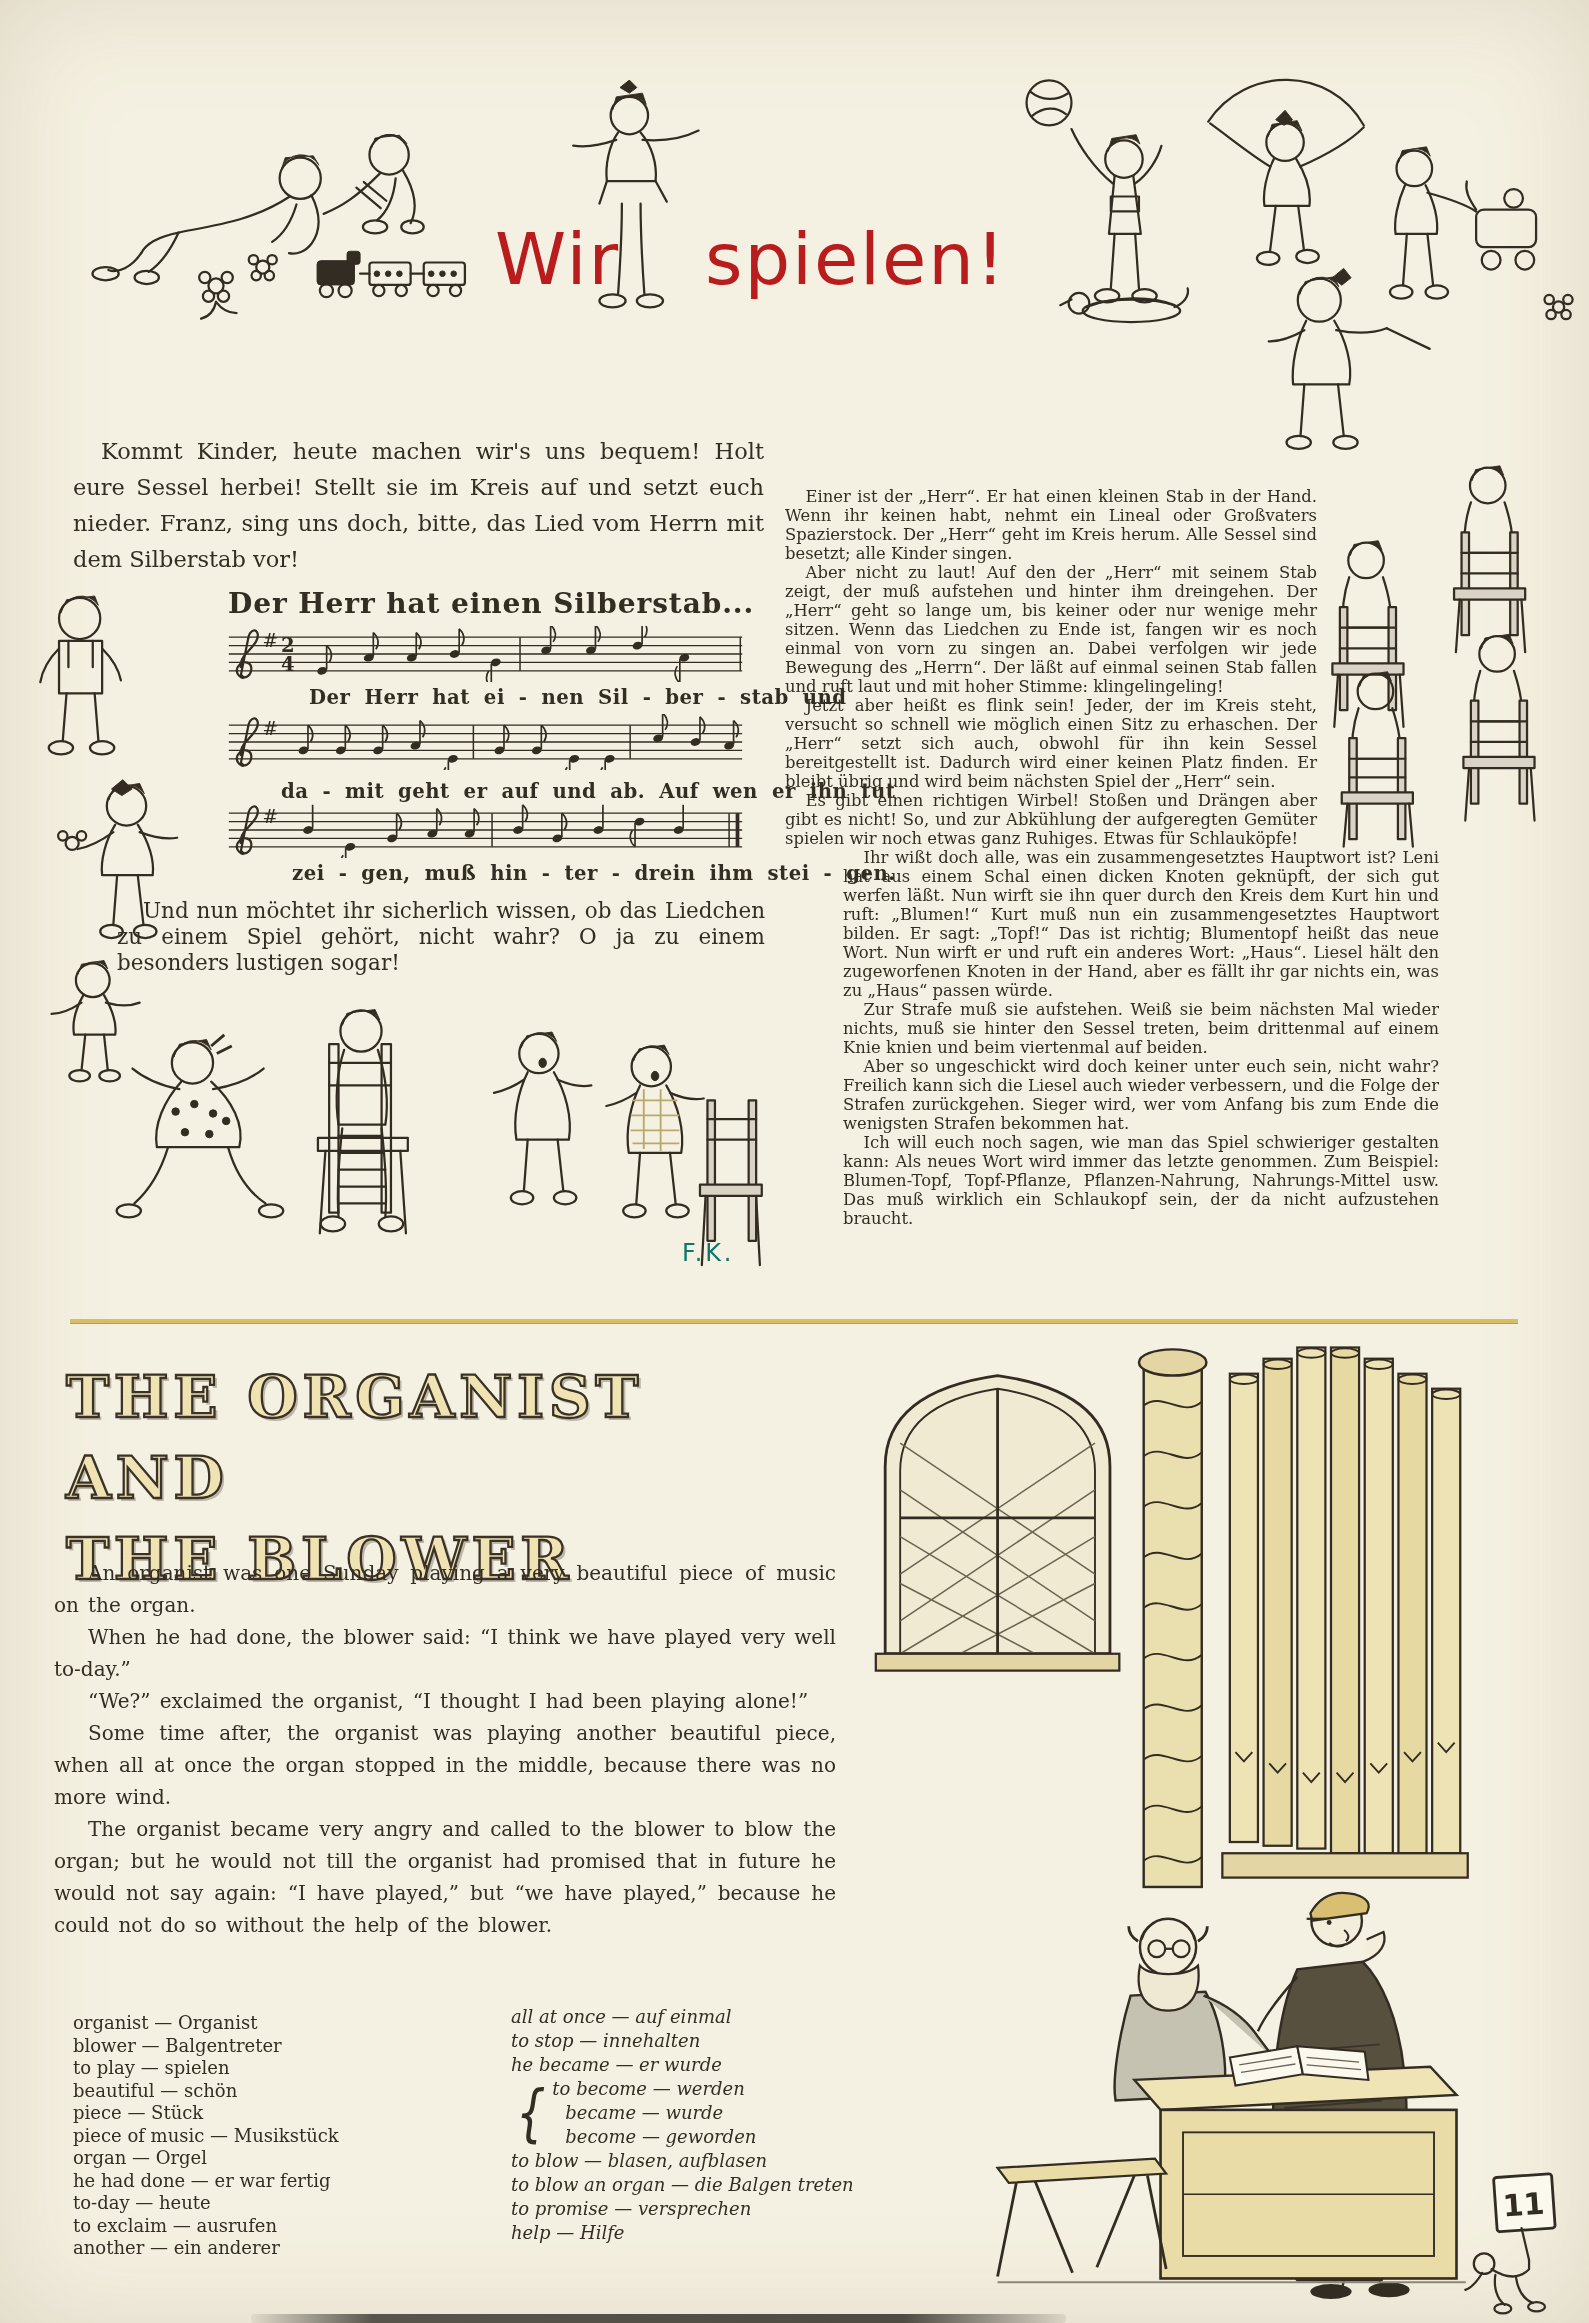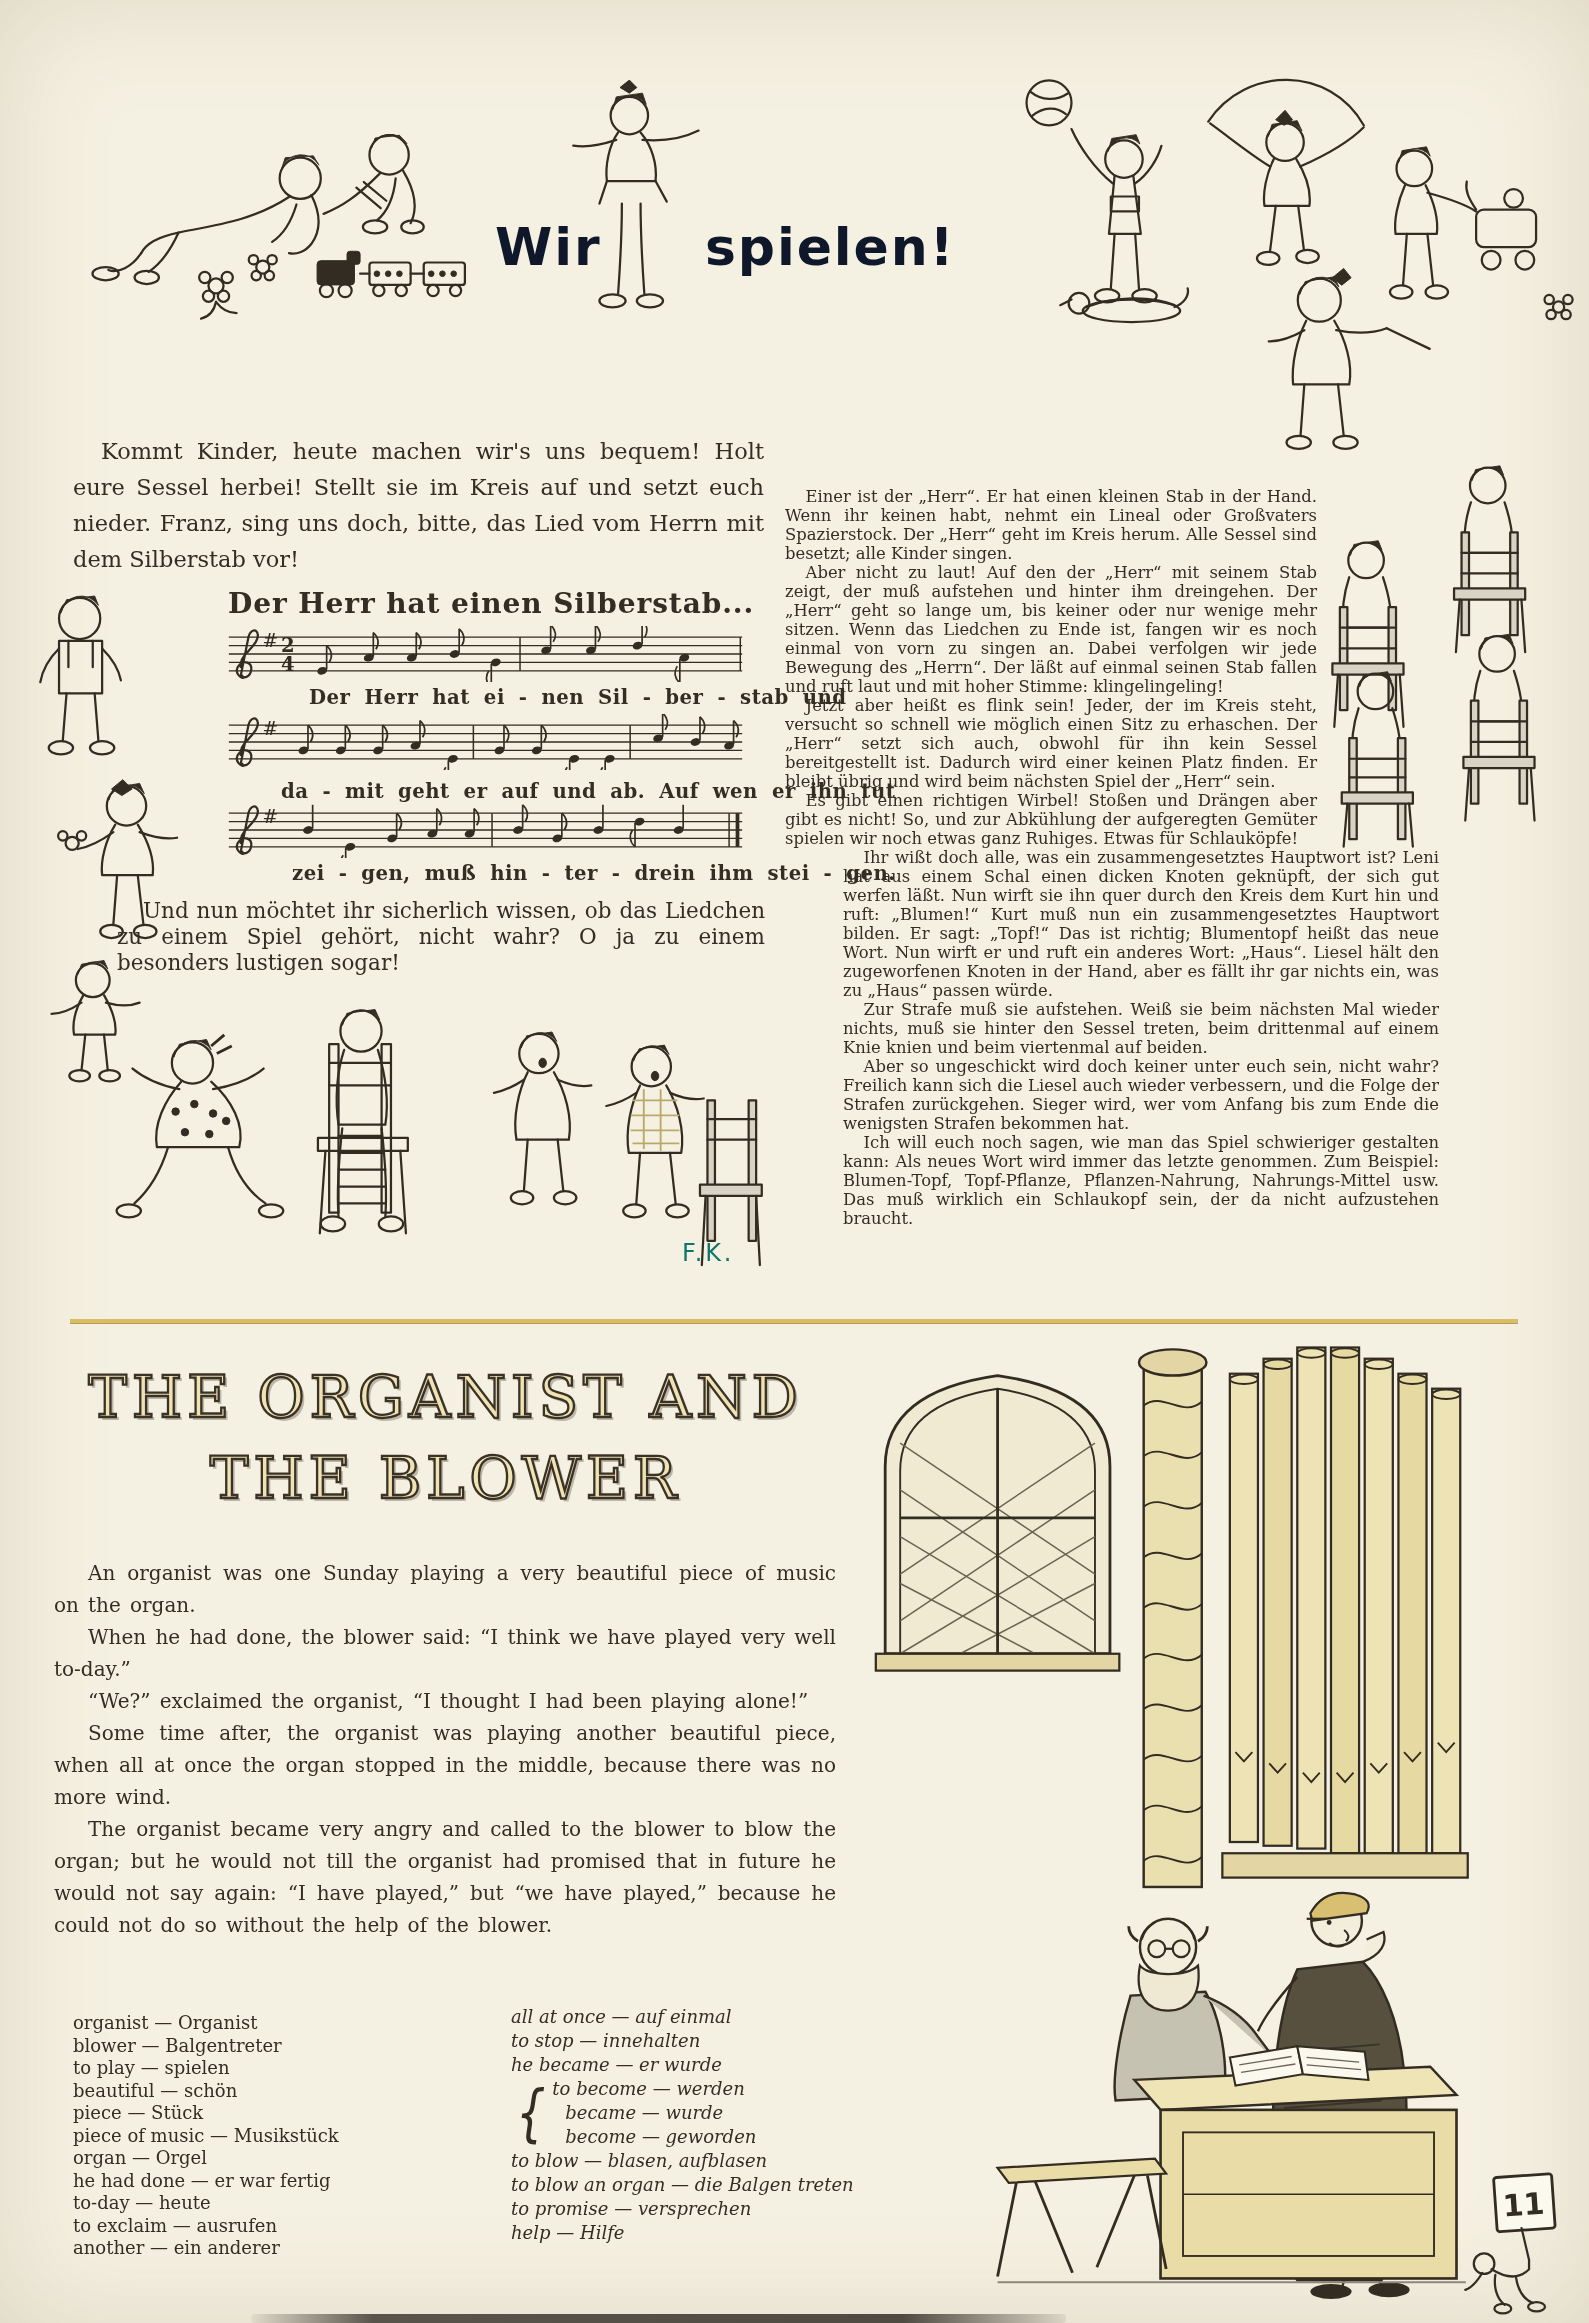--- a/index.html
+++ b/index.html
@@ -17,34 +17,34 @@
   .intro{font-size:22.5px;line-height:36px;text-align:justify;text-indent:28px;}
   .song-title{font-size:28px;font-weight:bold;letter-spacing:0.9px;}
   .lyrics{font-size:19.7px;font-weight:bold;letter-spacing:0.5px;word-spacing:6.6px;white-space:nowrap;text-align:center;}
   .after-song{font-size:21.5px;line-height:26px;text-align:justify;text-indent:26px;}
   .rcol{font-size:16.4px;line-height:19px;text-align:justify;}
   .rcol p{margin:0;text-indent:20.6px;}
   .rcol p.ind{margin-left:58px;}
   .spacer{float:right;width:122px;height:356px;}
   .divider{background:#d9bd62;border-bottom:1.9px solid #b99c55;height:3.7px;}
   .story-title{
-    font-family:"DejaVu Serif","Liberation Serif",serif;font-weight:normal;
-    text-align:center;font-size:58px;line-height:81px;letter-spacing:4.7px;
+    font-family:"DejaVu Serif","Liberation Serif",serif;font-weight:bold;
+    text-align:left;font-size:58px;line-height:81px;letter-spacing:4.7px;
     color:#efe3b4;-webkit-text-stroke:2.3px #3a3226;
     text-shadow:2.8px 2.8px 0 rgba(58,50,38,.30);
   }
   .story{font-size:20px;line-height:32px;text-align:justify;}
   .story p{margin:0;text-indent:34px;word-spacing:2.8px;}
   .vocab{font-size:18px;line-height:22.5px;}
   .vocab div{white-space:nowrap;}
   .brace-row{display:flex;align-items:center;}
   .brace{font-family:"DejaVu Sans","Liberation Sans",sans-serif;font-size:62px;font-weight:200;
          transform:scaleX(.75);margin-right:1.9px;color:#332d24;}
-  .wir{font-family:"DejaVu Sans","Liberation Sans",sans-serif;font-weight:bold;
-       font-size:52px;letter-spacing:1.9px;color:#0f172a;}
+  .wir{font-family:"DejaVu Sans","Liberation Sans",sans-serif;font-weight:normal;
+       font-size:72px;letter-spacing:1.9px;color:#b91c1c;}
   .sig{font-family:"DejaVu Sans","Liberation Sans",sans-serif;font-size:24px;letter-spacing:2.8px;color:#0f766e;}
   .scanbar{background:linear-gradient(90deg,rgba(40,36,30,.05),rgba(40,36,30,.75) 15%,rgba(40,36,30,.8) 80%,rgba(40,36,30,.08));border-radius:3.7px;}
 </style>
 </head>
 <body>
 
 <div class="page">
 
   <svg class="abs" style="left:66px;top:66px;" width="431" height="262" viewBox="0 0 460 280">
 

